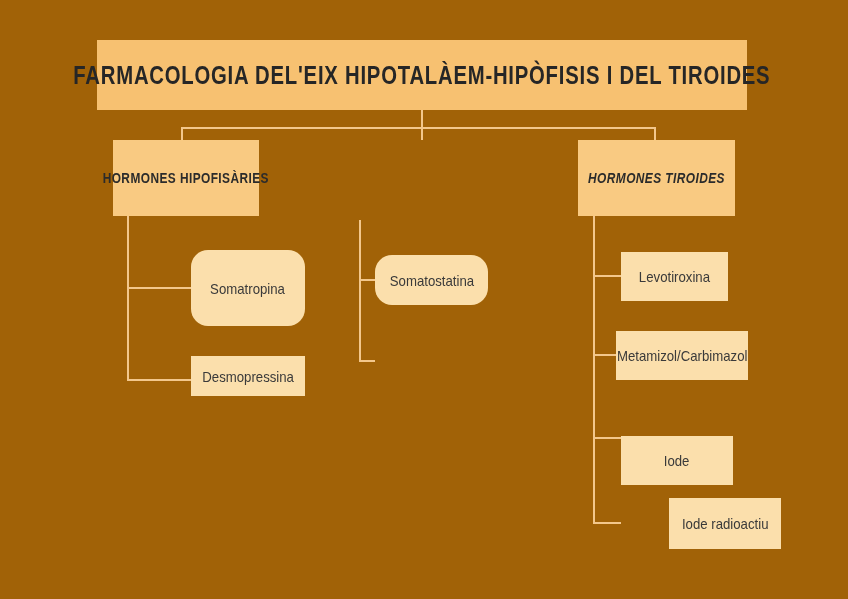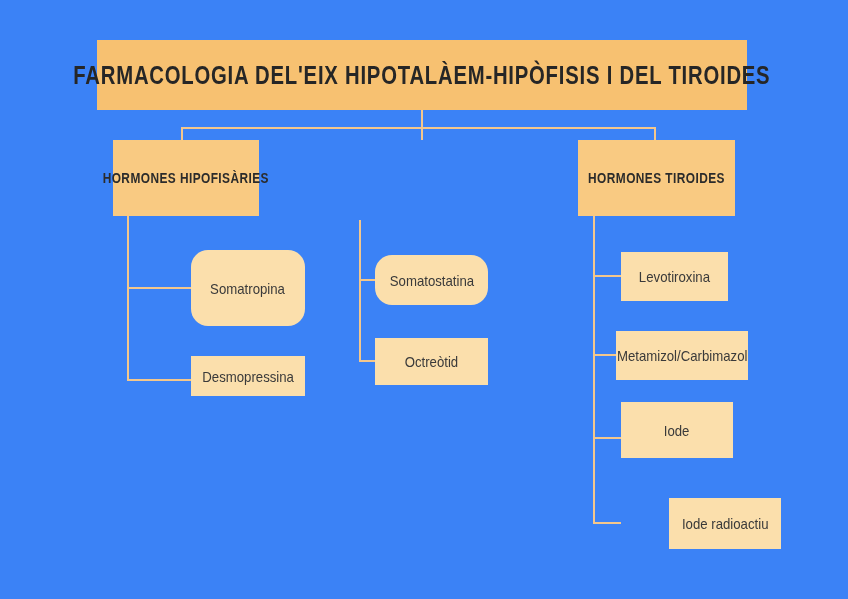--- a/index.html
+++ b/index.html
@@ -5,21 +5,21 @@
   html, body {
     margin: 0;
     padding: 0;
     background: #ffffff;
     font-family: "Liberation Sans", sans-serif;
   }
   .canvas {
     position: relative;
     width: 848px;
     height: 599px;
-    background: #3b82f6;
+    background: #a16207;
     overflow: hidden;
   }
   .box {
     position: absolute;
     display: flex;
     align-items: center;
     justify-content: center;
     text-align: center;
     box-sizing: border-box;
     color: #2e2e2e;
@@ -64,29 +64,29 @@
     transform-origin: center;
     color: #3a3a3a;
   }
   .line {
     position: absolute;
     background: #f3c78c;
   }
   
   .b0 { left: 113px; top: 140px; width: 146px; height: 76px; }
   .b1 { left: 345px; top: 140px; width: 158px; height: 80px; padding: 0 6px; }
-  .b2 { left: 578px; top: 140px; width: 157px; height: 76px; }
+  .b2 { left: 578px; top: 140px; width: 157px; height: 76px; font-style: italic; }
   
   .c0-0 { left: 191px; top: 250px; width: 114px; height: 76px; border-radius: 17px; }
   .c0-1 { left: 191px; top: 356px; width: 114px; height: 40px; }
   .c1-0 { left: 375px; top: 255px; width: 113px; height: 50px; border-radius: 17px; }
   .c1-1 { left: 375px; top: 338px; width: 113px; height: 47px; }
   .c2-0 { left: 621px; top: 252px; width: 107px; height: 49px; }
   .c2-1 { left: 616px; top: 331px; width: 132px; height: 49px; }
-  .c2-2 { left: 621px; top: 402px; width: 112px; height: 56px; }
+  .c2-2 { left: 621px; top: 436px; width: 112px; height: 49px; }
   .c2-3 { left: 621px; top: 498px; width: 112px; height: 51px; margin-left: 48px; }
 </style>
 </head>
 <body>
 
 <div class="canvas">
 
   <div class="box title-box">
     <span class="title-text">FARMACOLOGIA DEL'EIX HIPOTALÀEM-HIPÒFISIS I DEL TIROIDES</span>
   </div>
@@ -112,23 +112,20 @@
   </div>
 
 
   <div class="line" style="left:359px; top:220px; width:2px; height:142px;"></div>
   <div class="line" style="left:359px; top:279px; width:16px; height:2px;"></div>
   <div class="line" style="left:359px; top:360px; width:16px; height:2px;"></div>
 
   <div class="box child-box c1-0">
     <span class="child-label">Somatostatina</span>
   </div>
-  <div class="box child-box c1-1">
-    <span class="child-label">Octreòtid</span>
-  </div>
 
   <div class="box branch-box b2">
     <span class="branch-label nowrap">HORMONES TIROIDES</span>
   </div>
 
   <div class="line" style="left:593px; top:216px; width:2px; height:308px;"></div>
   <div class="line" style="left:593px; top:275px; width:28px; height:2px;"></div>
   <div class="line" style="left:593px; top:354px; width:23px; height:2px;"></div>
   <div class="line" style="left:593px; top:437px; width:28px; height:2px;"></div>
   <div class="line" style="left:593px; top:522px; width:28px; height:2px;"></div>

